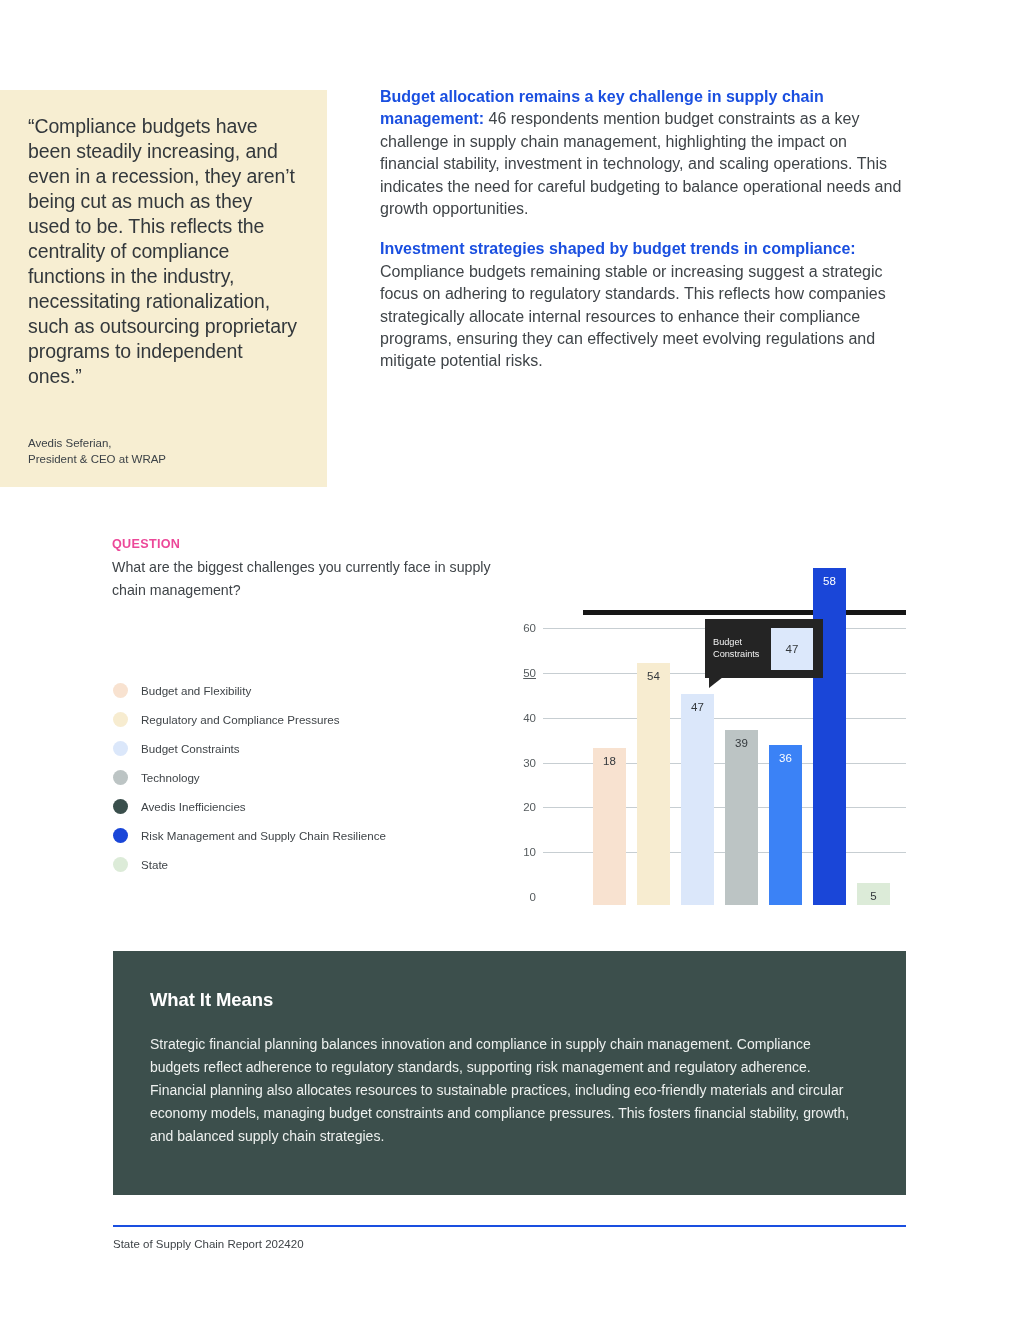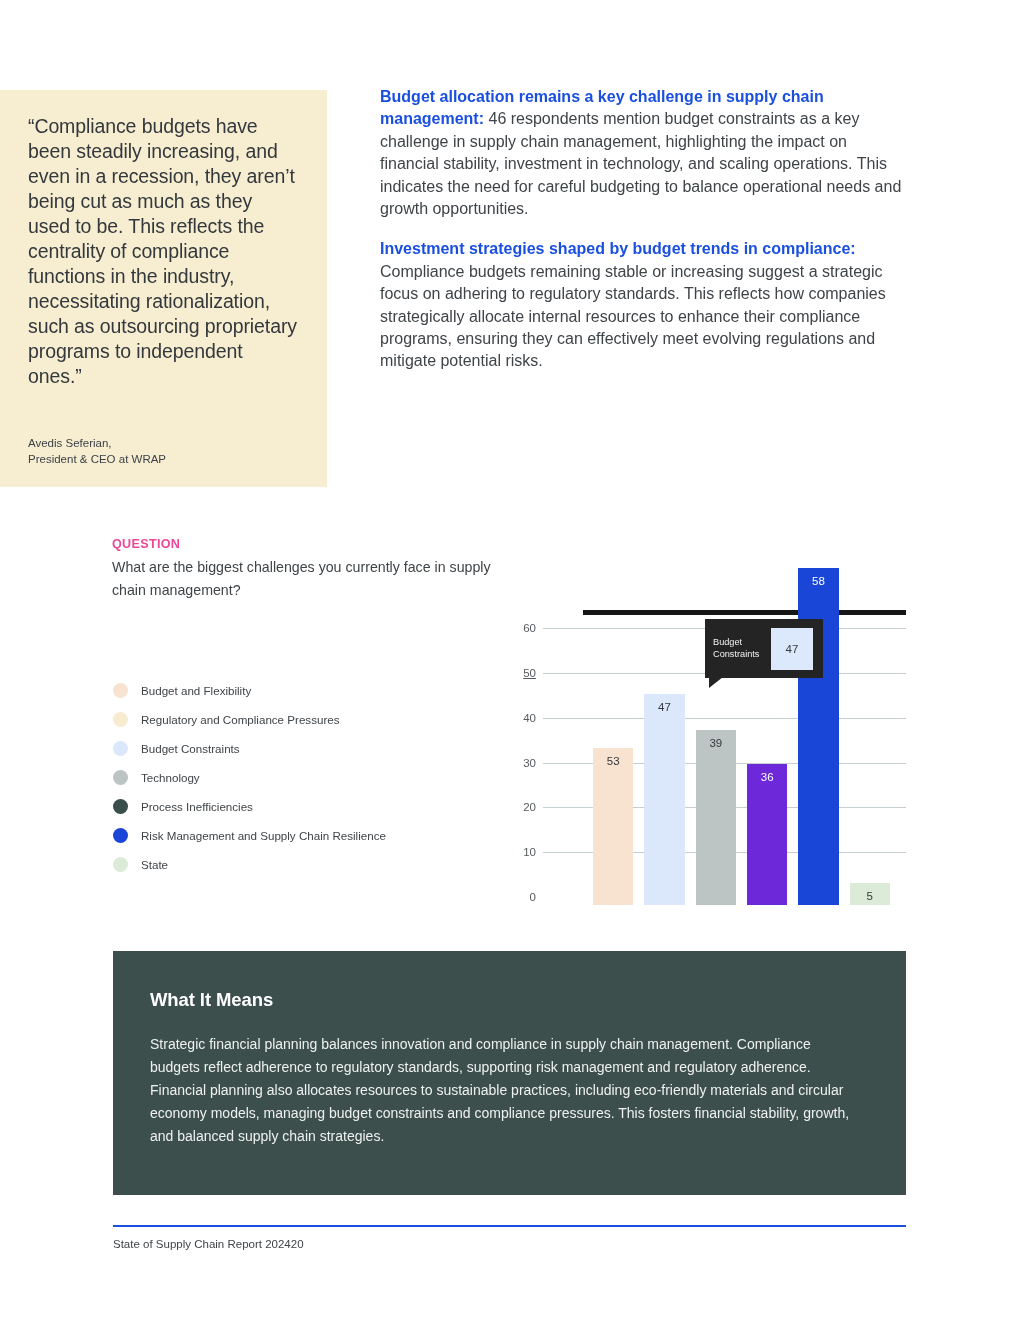--- a/index.html
+++ b/index.html
@@ -183,21 +183,21 @@
       <div class="legend-item">
         <span class="legend-dot" style="background: rgb(219, 231, 250);"></span>
         <span class="legend-label">Budget Constraints</span>
       </div>
       <div class="legend-item">
         <span class="legend-dot" style="background: rgb(188, 196, 196);"></span>
         <span class="legend-label">Technology</span>
       </div>
       <div class="legend-item">
         <span class="legend-dot" style="background: rgb(58, 79, 76);"></span>
-        <span class="legend-label">Process Inefficiencies</span>
+        <span class="legend-label">Avedis Inefficiencies</span>
       </div>
       <div class="legend-item">
         <span class="legend-dot" style="background: rgb(26, 70, 216);"></span>
         <span class="legend-label">Risk Management and Supply Chain Resilience</span>
       </div>
       <div class="legend-item">
         <span class="legend-dot" style="background: rgb(220, 235, 216);"></span>
         <span class="legend-label">State</span>
       </div>
     </div>
@@ -218,35 +218,40 @@
           <div class="gridline" style="top: 197.333px;"></div>
           <div class="gridline" style="top: 152.5px;"></div>
           <div class="gridline" style="top: 107.667px;"></div>
           <div class="gridline" style="top: 62.8333px;"></div>
           <div class="gridline" style="top: 18px;"></div>
         </div>
       <div class="baseline"></div>
       <div class="bars" id="bars">
           <div class="bar-wrap">
             <div class="bar" style="height: 156.917px; background: rgb(248, 226, 208);">
-              <span class="bar-value">53</span>
+              <span class="bar-value">18</span>
+            </div>
+          </div>
+          <div class="bar-wrap">
+            <div class="bar" style="height: 242.1px; background: rgb(247, 236, 208);">
+              <span class="bar-value">54</span>
             </div>
           </div>
           <div class="bar-wrap">
             <div class="bar" style="height: 210.717px; background: rgb(219, 231, 250);">
               <span class="bar-value">47</span>
             </div>
           </div>
           <div class="bar-wrap">
             <div class="bar" style="height: 174.85px; background: rgb(188, 196, 196);">
               <span class="bar-value">39</span>
             </div>
           </div>
           <div class="bar-wrap">
-            <div class="bar" style="height: 141px; background: #6d28d9;">
+            <div class="bar" style="height: 160px; background: #3b82f6;">
               <span class="bar-value light">36</span>
             </div>
           </div>
           <div class="bar-wrap">
             <div class="bar" style="height: 337px; background: rgb(26, 70, 216);">
               <span class="bar-value light">58</span>
             </div>
           </div>
           <div class="bar-wrap">
             <div class="bar" style="height: 22.4167px; background: rgb(220, 235, 216);">

